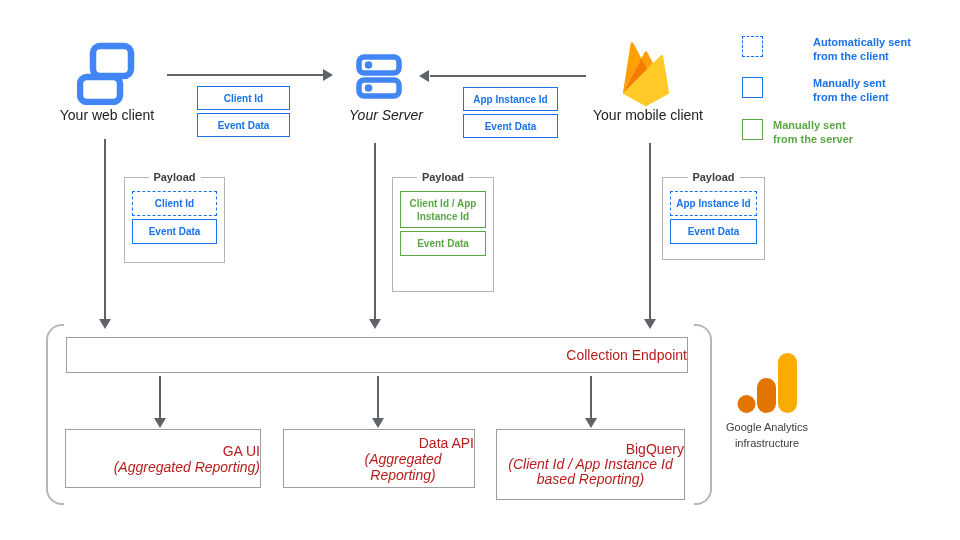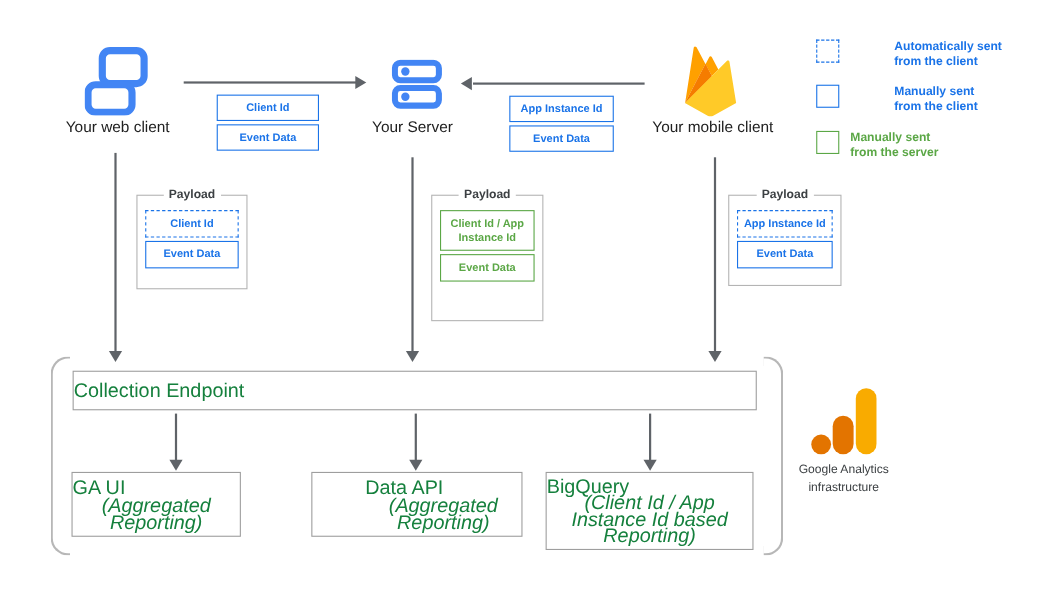--- a/index.html
+++ b/index.html
@@ -27,22 +27,22 @@
   .payload{position:absolute;border:1px solid #b4b4b4;background:#fff;box-sizing:border-box;
            padding:13px 7px 0 7px;}
   .payload-title{position:absolute;top:-7px;left:50%;transform:translateX(-50%);
                  background:#fff;padding:0 5px;font-size:11px;font-weight:bold;color:#3c4043;white-space:nowrap;}
   .payload .tag{position:relative;margin-bottom:3px;min-height:25px;width:100%;padding:2px 1px;}
   
   .paren{position:absolute;width:18px;height:181px;border:2px solid #b7b7b7;box-sizing:border-box;}
   .paren.left{border-right:none;border-radius:16px 0 0 16px;}
   .paren.right{border-left:none;border-radius:0 16px 16px 0;}
   .gbox{position:absolute;border:1px solid #9e9e9e;background:#fff;box-sizing:border-box;
-        display:flex;flex-direction:column;align-items:flex-start;justify-content:center;
-        color:#15803d;font-size:18px;line-height:16px;text-align:center;}
+        display:flex;flex-direction:column;align-items:flex-end;justify-content:center;
+        color:#b91c1c;font-size:14px;line-height:16px;text-align:center;}
   .gbox .sub{font-style:italic;}
   
   .legend-swatch{position:absolute;width:21px;height:21px;box-sizing:border-box;background:#fff;}
   .sw-auto{border:1.5px dashed #1a73e8;}
   .sw-manual-client{border:1.5px solid #1a73e8;}
   .sw-manual-server{border:1.5px solid #5ba746;}
   .legend-text{position:absolute;font-size:11px;font-weight:bold;line-height:14px;}
   .legend-text.blue{color:#1a73e8;margin-left:40px;}
   .legend-text.green{color:#5ba746;}
   .brand-text{position:absolute;width:160px;text-align:center;font-size:11px;
@@ -58,21 +58,21 @@
     <rect x="3" y="35" width="40" height="25" rx="7" fill="#ffffff" stroke="#4285f4" stroke-width="6.5"></rect>
   </svg>
   <div class="node-label" style="left:27px;top:107px;">Your web client</div>
 
   <svg class="abs" style="left:356px;top:54px;" width="46" height="45" viewBox="0 0 46 45">
     <rect x="3" y="3" width="40" height="16" rx="5" fill="none" stroke="#4285f4" stroke-width="5.5"></rect>
     <rect x="3" y="26" width="40" height="16" rx="5" fill="none" stroke="#4285f4" stroke-width="5.5"></rect>
     <circle cx="12.5" cy="11" r="3.8" fill="#4285f4"></circle>
     <circle cx="12.5" cy="34" r="3.8" fill="#4285f4"></circle>
   </svg>
-  <div class="node-label" style="left:295px;top:107px;">Your Server</div>
+  <div class="node-label" style="left:306px;top:107px;font-style:italic;">Your Server</div>
 
   <svg class="abs" style="left:622px;top:42px;" width="48" height="64" viewBox="0 0 256 351">
     <path fill="#ffa000" d="M1.253 280.732l1.605-3.131 99.353-188.518-44.15-83.475C54.392-1.283 45.074.474 43.87 8.188L1.253 280.732z"></path>
     <path fill="#ffa000" d="M134.417 148.974l32.039-32.812-32.039-61.007c-3.042-5.791-10.433-6.398-13.443-.59l-17.705 34.109-.53 1.744 31.678 58.556z"></path>
     <path fill="#f57c00" d="M0 282.998l.962-.968 3.496-1.42 128.477-128 1.628-4.431-32.05-61.074L0 282.998z"></path>
     <path fill="#ffca28" d="M139.121 347.551l116.275-64.847-33.204-204.495c-1.039-6.398-8.888-8.927-13.468-4.34L0 282.998l115.608 64.548a24.126 24.126 0 0 0 23.513.005"></path>
   </svg>
   <div class="node-label" style="left:568px;top:107px;">Your mobile client</div>
 
   <div>
@@ -151,21 +151,21 @@
   </div>
   <div>
     <div class="vline" style="left:377px;top:376px;height:43px;"></div>
     <div class="head-down" style="left:372px;top:418px;"></div>
   </div>
   <div>
     <div class="vline" style="left:590px;top:376px;height:43px;"></div>
     <div class="head-down" style="left:585px;top:418px;"></div>
   </div>
 
-  <div class="gbox" style="left:65px;top:429px;width:154px;height:59px;">
+  <div class="gbox" style="left:65px;top:429px;width:196px;height:59px;">
     <div>GA UI</div>
     <div class="sub">(Aggregated Reporting)</div>
   </div>
   <div class="gbox" style="left:283px;top:429px;width:192px;height:59px;padding-left:48px;">
     <div>Data API</div>
     <div class="sub">(Aggregated Reporting)</div>
   </div>
   <div class="gbox" style="left:496px;top:429px;width:189px;height:71px;line-height:15px;">
     <div>BigQuery</div>
     <div class="sub">(Client Id / App Instance Id based Reporting)</div>

